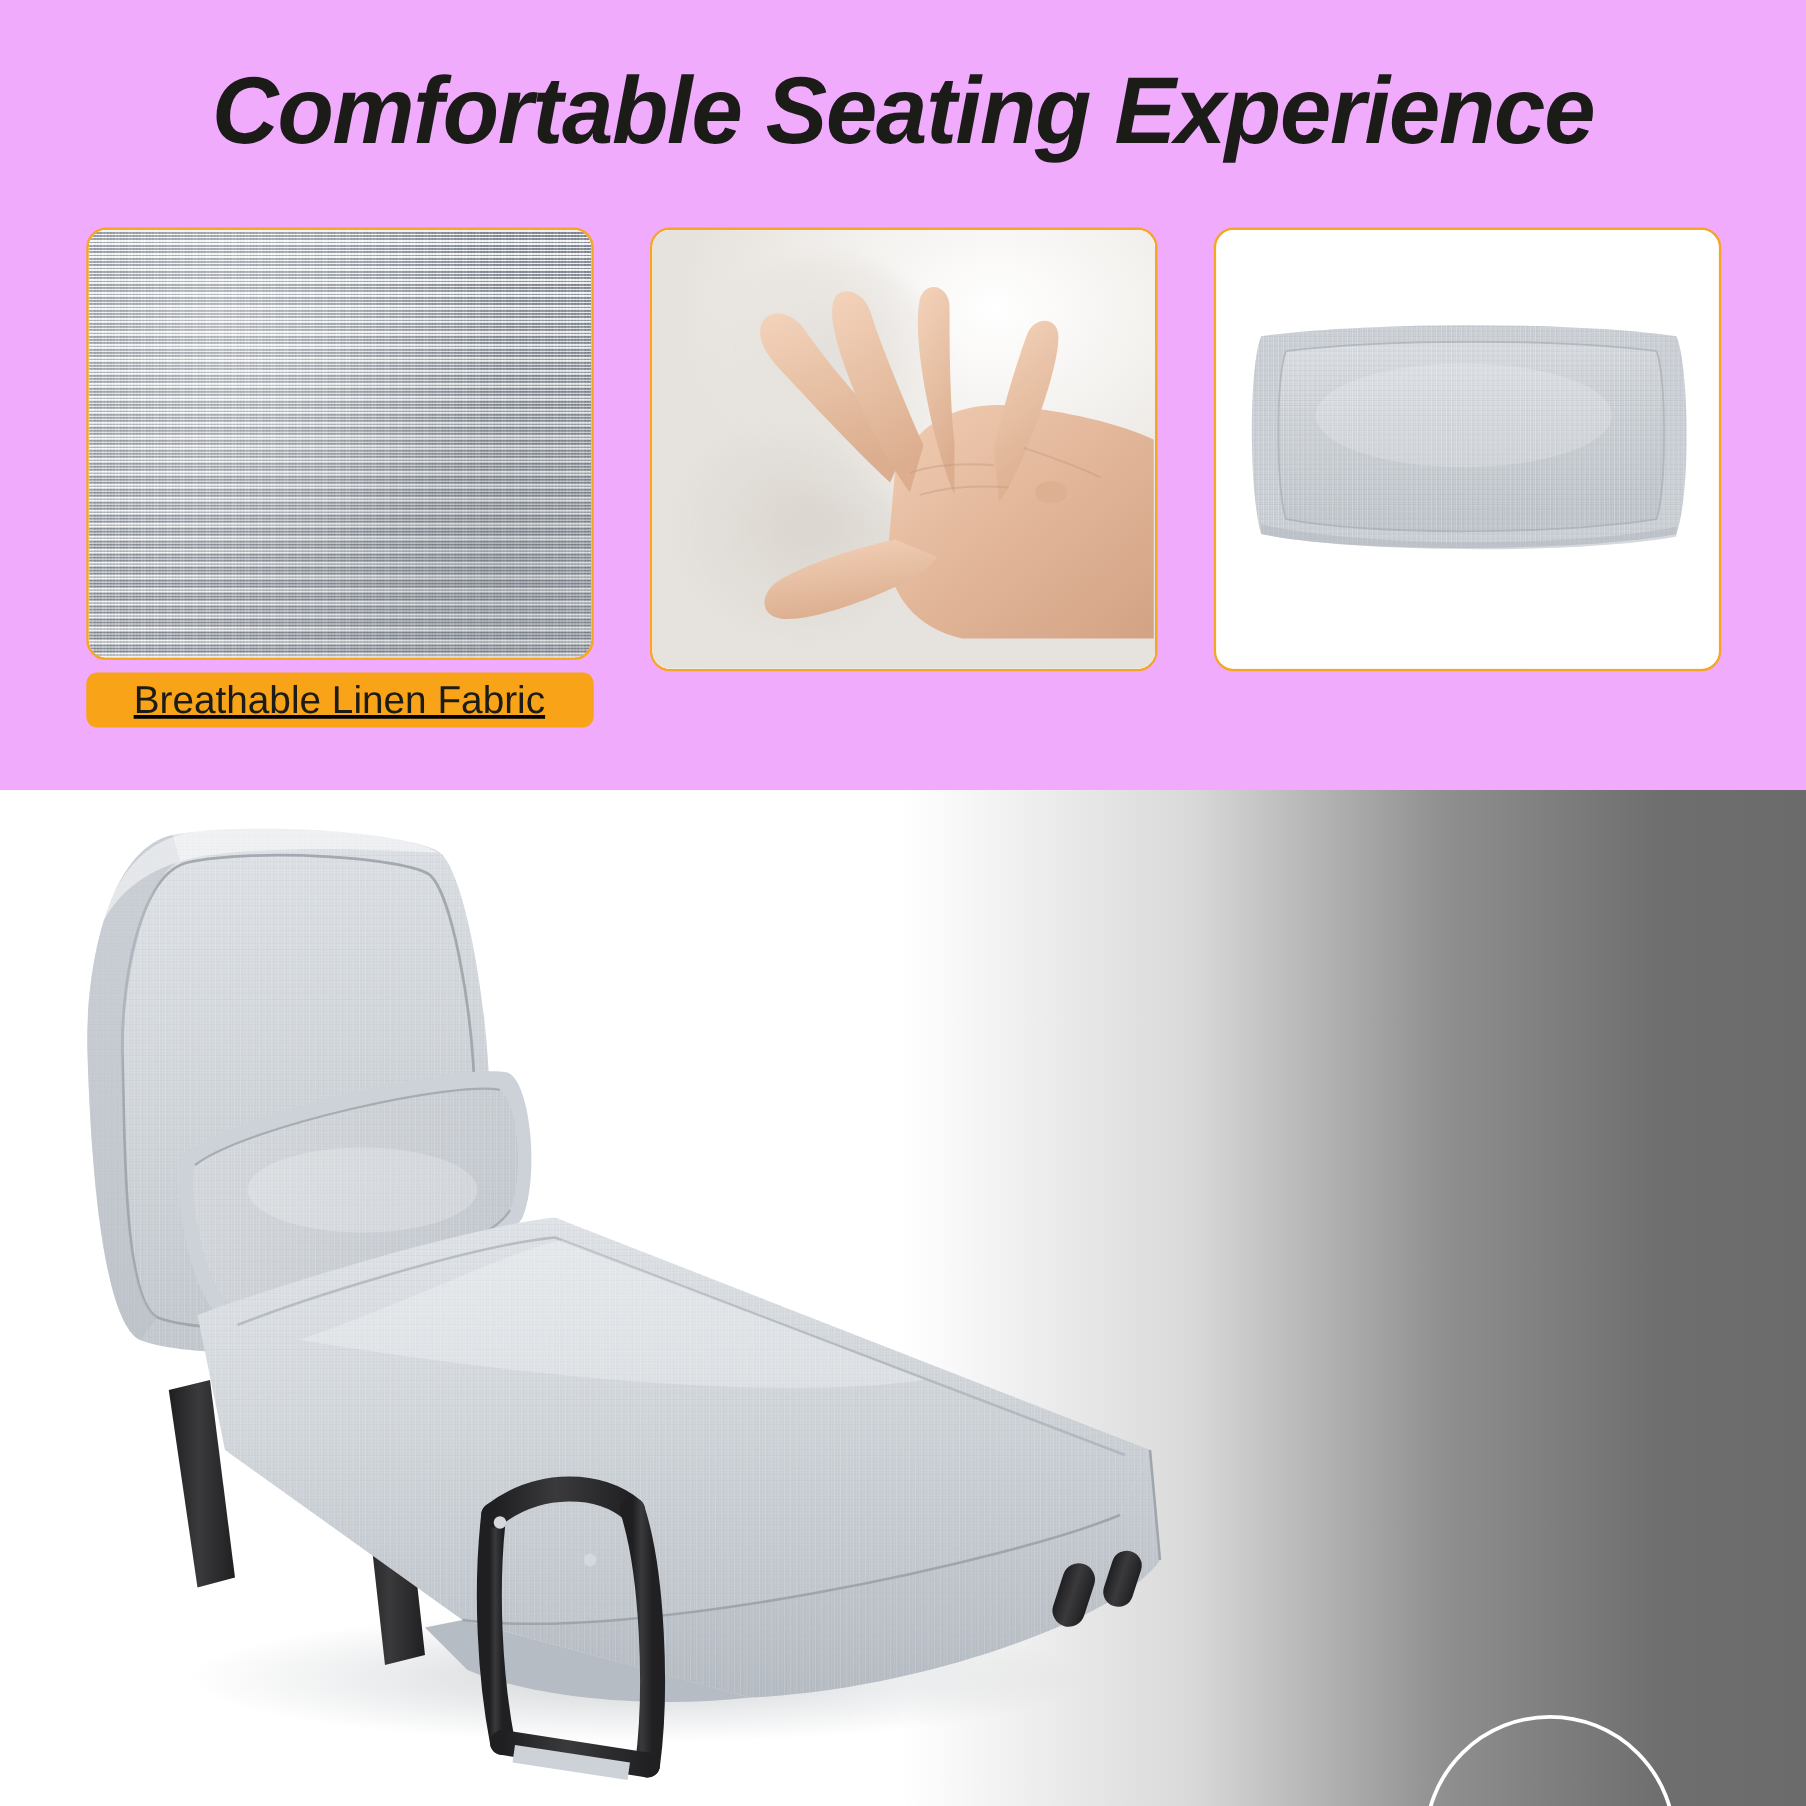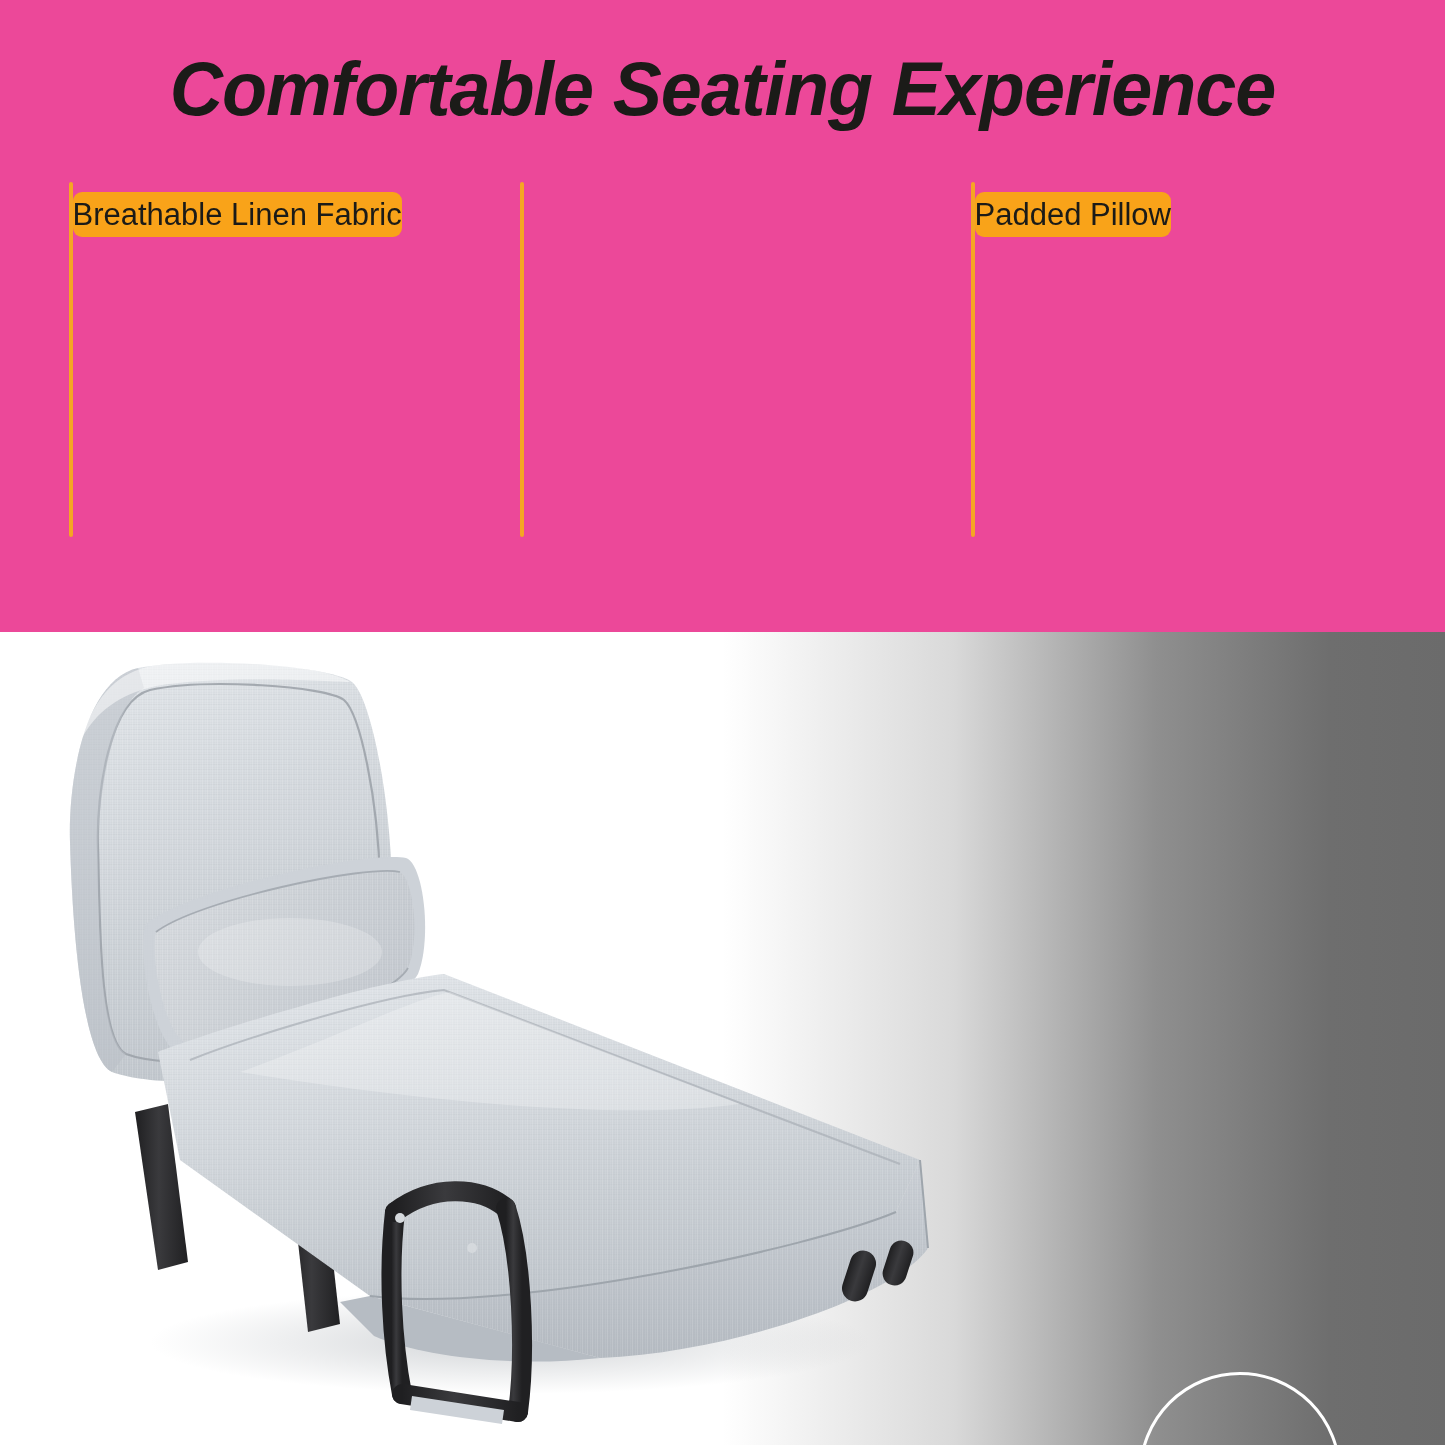--- a/index.html
+++ b/index.html
@@ -7,41 +7,41 @@
   body {
     font-family:"Liberation Sans", sans-serif;
     background:#ffffff;
     overflow:hidden;
     position:relative;
   }
 
   
   #top-panel{
     position:absolute; left:0; top:0; width:1445px; height:632px;
-    background:#ec4899;
+    background:#f0abfc;
   }
 
   #headline{
     position:absolute; left:0; top:47px; width:1445px;
     text-align:center;
     font-size:76px;
     line-height:84px;
     font-weight:bold;
     font-style:italic;
     letter-spacing:-1px;
     color:#1b1b18;
     transform:scaleX(0.97);
     white-space:nowrap;
   }
 
   #cards{
     position:absolute; left:0; top:182px; width:1445px; height:400px;
     display:flex; justify-content:center; gap:45px;
   }
-  .card{ width:406px; display:flex; flex-direction:row; }
+  .card{ width:406px; display:flex; flex-direction:column;text-decoration:underline; }
 
   .card-frame{
     position:relative;
     height:355px;
     border:2.5px solid #F5A623;
     border-radius:16px;
     overflow:hidden;
     background:#ffffff;
   }
   .card-label{
@@ -216,21 +216,20 @@
               <path d="M56 98 C48 122 48 206 56 234"></path>
               <path d="M356 98 C364 122 364 208 356 234"></path>
             </g>
 
             <ellipse cx="200" cy="150" rx="120" ry="42" fill="#ffffff" opacity=".18"></ellipse>
             <path d="M36 238 C120 258 300 256 372 240 L372 248
                      C300 262 112 262 36 246 Z" fill="#b2b8bf" opacity=".55"></path>
           </svg>
         </div>
       </div>
-      <div class="card-label">Padded Pillow</div>
     </div>
 
   </div>
 </div>
 
 <div id="bottom-panel">
 
   <svg id="product" viewBox="0 0 920 790">
     <defs>
       <linearGradient id="fabA" x1="0" y1="0" x2="0.25" y2="1">

